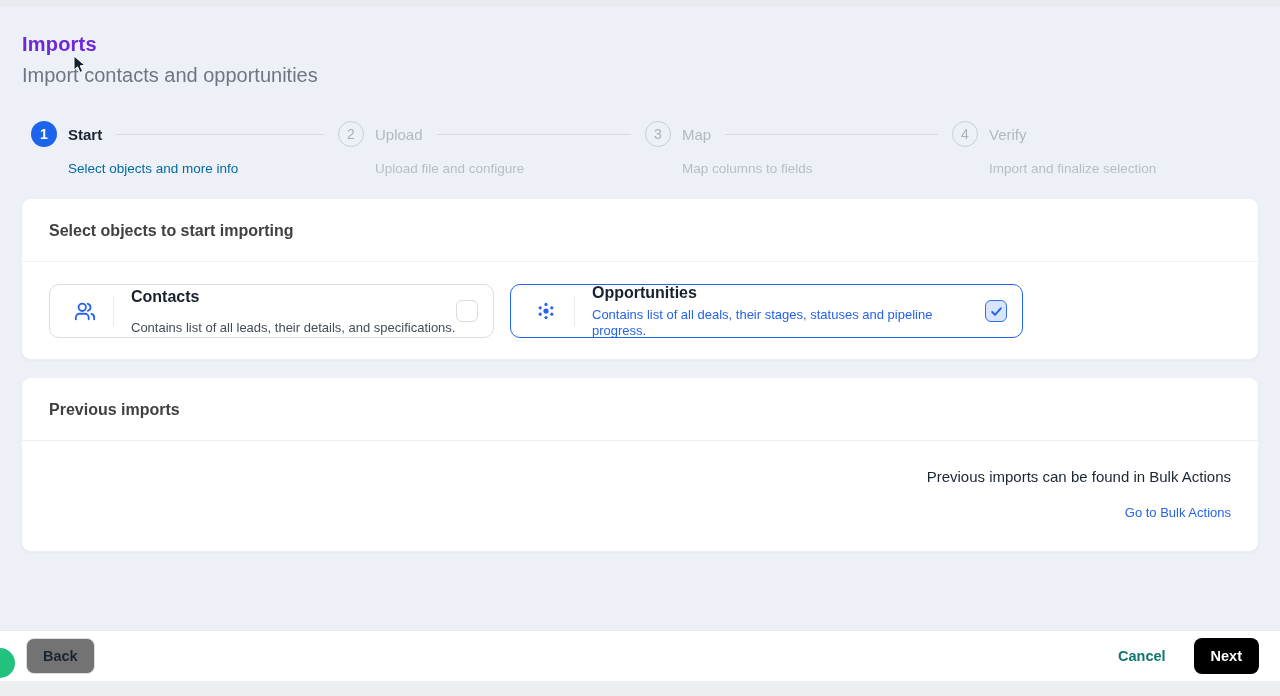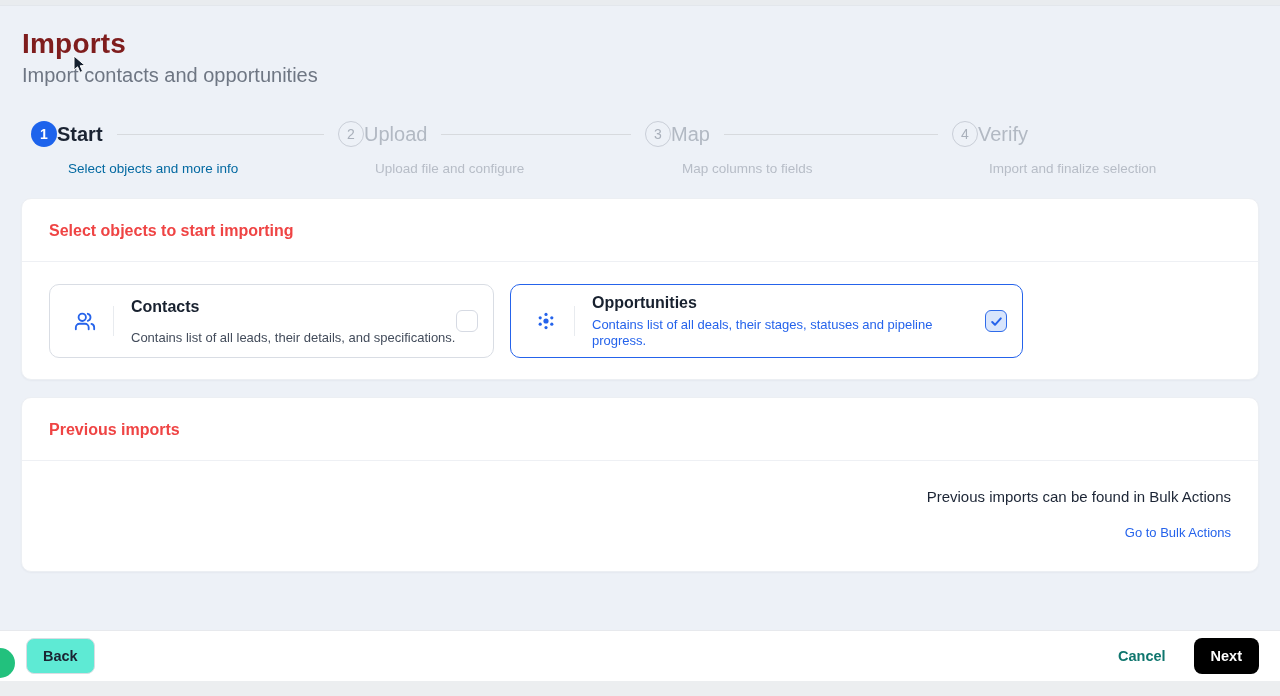--- a/index.html
+++ b/index.html
@@ -14,41 +14,41 @@
   .top-strip {
     height: 6px; width: 100%;
     background: #e9ecef;
     border-bottom: 1px solid #e3e7ec;
   }
   .content { padding: 0 21px; }
 
   
   .page-header { padding-top: 20px; padding-left: 1px; }
   .page-title {
-    font-size: 28px; font-weight: 700; color: #7f1d1d;
+    font-size: 20px; font-weight: 700; color: #6d28d9;
     letter-spacing: .2px; line-height: 36px;
   }
   .page-subtitle {
     font-size: 20px; color: #6e7683; margin-top: 3px; line-height: 20px;
   }
 
   
   .stepper { display: flex; margin: 36px 0 0 10px; }
   .step { flex: 1; min-width: 0; }
   .step-head { display: flex; align-items: center; }
   .step-circle {
     width: 26px; height: 26px; border-radius: 50%;
     display: flex; align-items: center; justify-content: center;
     font-size: 14px; flex: 0 0 26px;
   }
   .step.active .step-circle { background: #1d63ec; color: #ffffff; font-weight: 600; }
   .step.pending .step-circle {
     background: transparent; color: #a9b0bb; border: 1px solid #c9ced7;
   }
-  .step-label { font-size: 20px; }
+  .step-label { margin-left: 11px; font-size: 15px; }
   .step.active .step-label { color: #1b2433; font-weight: 600; }
   .step.pending .step-label { color: #b2b9c3; font-weight: 500; }
   .step-line {
     flex: 1; height: 1px; background: #d7dade; margin: 0 14px;
   }
   .step-desc { margin: 13px 0 0 37px; font-size: 13.5px; line-height: 17px; }
   .step.active .step-desc { color: #0369a1; }
   .step.pending .step-desc { color: #b7bdc7; }
 
   
@@ -56,25 +56,25 @@
     background: #ffffff; border-radius: 10px;
     border: 1px solid #eceff3;
     box-shadow: 0 1px 2px rgba(16,24,40,.04);
     margin-top: 21px;
   }
   .section-card + .section-card { margin-top: 17px; }
   .section-head {
     padding: 23px 27px 21px 27px;
     border-bottom: 1px solid #eef0f4;
   }
-  .section-heading { font-size: 16px; font-weight: 700; color: #ef4444; }
+  .section-heading { font-size: 16px; font-weight: 700; color: #404040; }
 
   .options-row { display: flex; gap: 16px; padding: 22px 27px 21px 27px; }
   .option-card {
-    height: 74px; border-radius: 10px; background: #ffffff;
+    height: 54px; border-radius: 10px; background: #ffffff;
     border: 1px solid #d9dde4;
     display: flex; align-items: center;
     padding: 0 15px 0 24px;
     cursor: pointer;
   }
   .option-card.selected { border: 1.5px solid #2563eb; }
   .option-card.contacts { width: 445px; }
   .option-card.opportunities { width: 513px; }
   .option-icon { width: 22px; height: 22px; display: flex; align-items: center; justify-content: center; color: #2563eb; flex: 0 0 22px; }
   .option-divider { width: 1px; height: 30px; background: #e8ebef; margin: 0 17px; flex: 0 0 1px; }
@@ -100,21 +100,21 @@
   }
 
   
   .footer {
     position: absolute; left: 0; right: 0; bottom: 15px; height: 51px;
     background: #ffffff; border-top: 1px solid #e7e9ed;
     display: flex; align-items: center; padding: 0 21px;
   }
   .btn { font-family: "Liberation Sans", sans-serif; font-size: 14.5px; cursor: pointer; }
   .btn-back {
-    background: #5eead4; border: 1px solid #d9dde3; border-radius: 8px;
+    background: #737373; border: 1px solid #d9dde3; border-radius: 8px;
     padding: 9px 16px; color: #1b2433; font-weight: 600;
     margin-left: 5px;
   }
   .footer-spacer { flex: 1; }
   .btn-cancel {
     background: transparent; border: none; color: #0f766e; font-weight: 600;
     margin-right: 24px; padding: 9px 4px;
   }
   .btn-next {
     background: #000000; border: none; border-radius: 8px;

